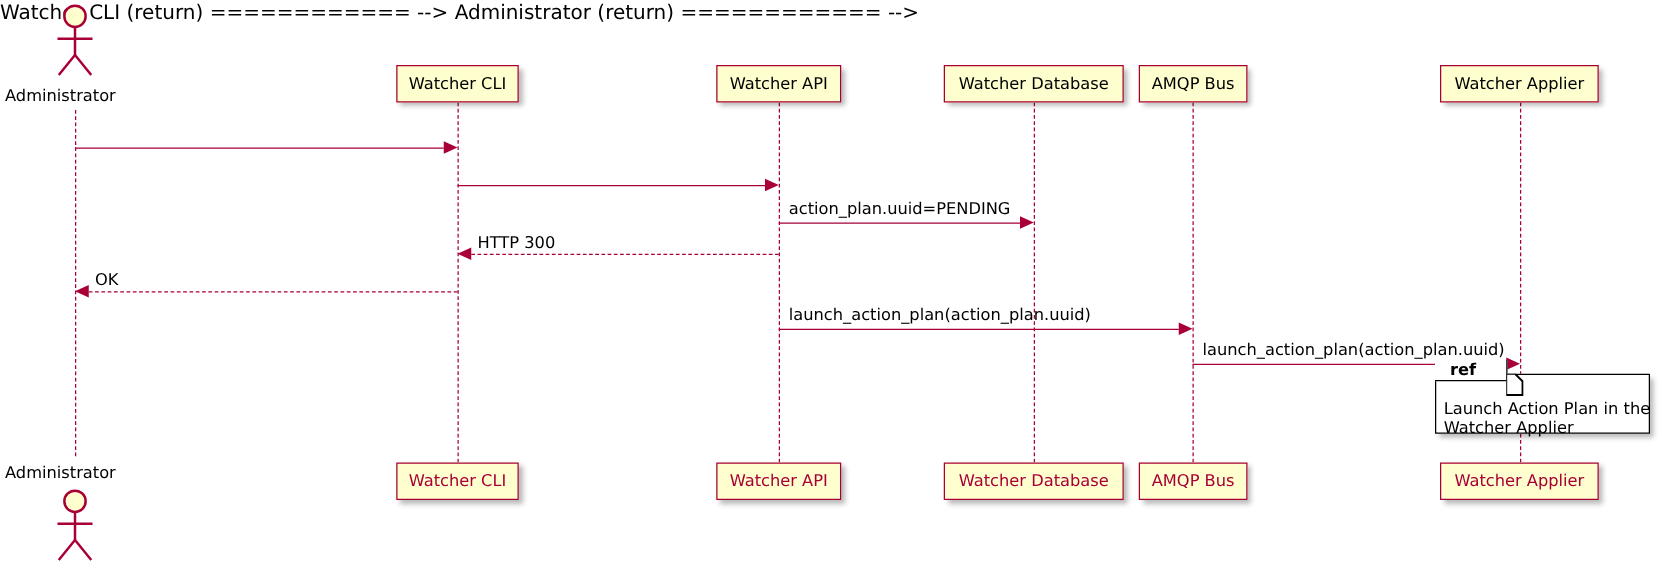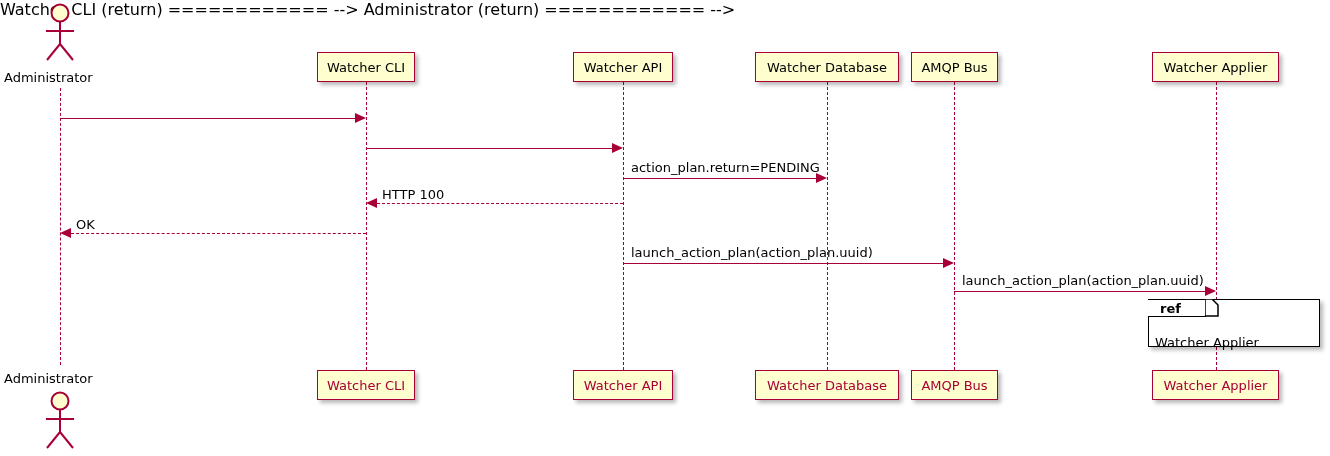--- a/index.html
+++ b/index.html
@@ -154,45 +154,46 @@
 
   
   <div class="msg-line" style="left:60px; top:118px; width:295px;"></div>
   <div class="arrowhead right" style="left:355px; top:113px;"></div>
 
   
   <div class="msg-line" style="left:366px; top:148px; width:246px;"></div>
   <div class="arrowhead right" style="left:612px; top:143px;"></div>
 
   
-  <div class="msg-label" style="left:631px; top:161px;">action_plan.return=PENDING</div>
+  <div class="msg-label" style="left:631px; top:161px;">action_plan.uuid=PENDING</div>
   <div class="msg-line" style="left:623px; top:178px; width:193px;"></div>
   <div class="arrowhead right" style="left:816px; top:173px;"></div>
 
    Watcher CLI (return) ============ --&gt;
-  <div class="msg-label" style="left:382px; top:188px;">HTTP 100</div>
+  <div class="msg-label" style="left:382px; top:188px;">HTTP 300</div>
   <div class="msg-line dashed" style="left:377px; top:203px; width:246px;"></div>
   <div class="arrowhead left" style="left:366px; top:198px;"></div>
 
    Administrator (return) ============ --&gt;
   <div class="msg-label" style="left:76px; top:218px;">OK</div>
   <div class="msg-line dashed" style="left:71px; top:233px; width:295px;"></div>
   <div class="arrowhead left" style="left:60px; top:228px;"></div>
 
   
   <div class="msg-label" style="left:631px; top:246px;">launch_action_plan(action_plan.uuid)</div>
   <div class="msg-line" style="left:623px; top:263px; width:320px;"></div>
   <div class="arrowhead right" style="left:943px; top:258px;"></div>
 
   
   <div class="msg-label" style="left:962px; top:274px;">launch_action_plan(action_plan.uuid)</div>
   <div class="msg-line" style="left:954px; top:291px; width:251px;"></div>
   <div class="arrowhead right" style="left:1205px; top:286px;"></div>
 
   
   <div class="ref-box" style="left:1148px; top:299px; width:172px; height:48px;"></div>
-  <div class="ref-tab" style="left:1148px; top:300px; width:58px; height:17px;">ref</div>
+  <div class="ref-tab" style="left:1148px; top:288px; width:58px; height:17px;">ref</div>
   <svg style="position:absolute; left:1205px; top:299px;" width="14" height="18" viewBox="0 0 14 18">
     <path d="M0,0 L7,0 L13,6 L13,17 L0,17 Z" fill="#FFFFFF" stroke="#000000" stroke-width="1.5"></path>
   </svg>
+  <div class="ref-body" style="left:1155px; top:320px;">Launch Action Plan in the</div>
   <div class="ref-body" style="left:1155px; top:335px;">Watcher Applier</div>
 
 </div>
 
 </body></html>

